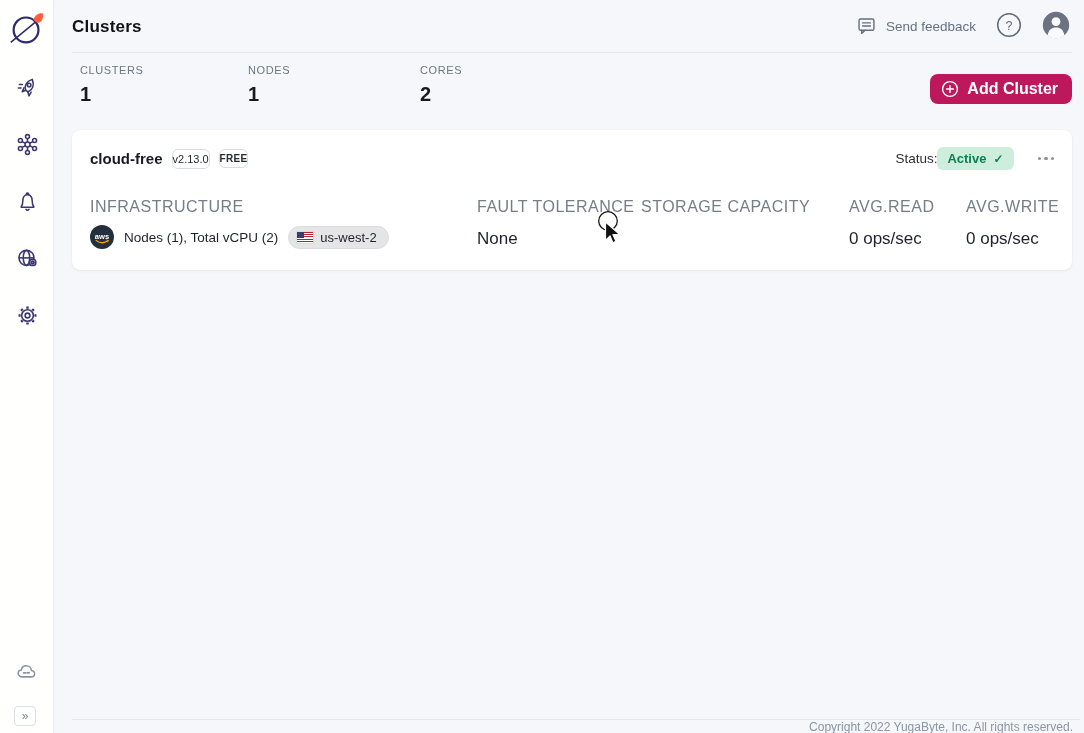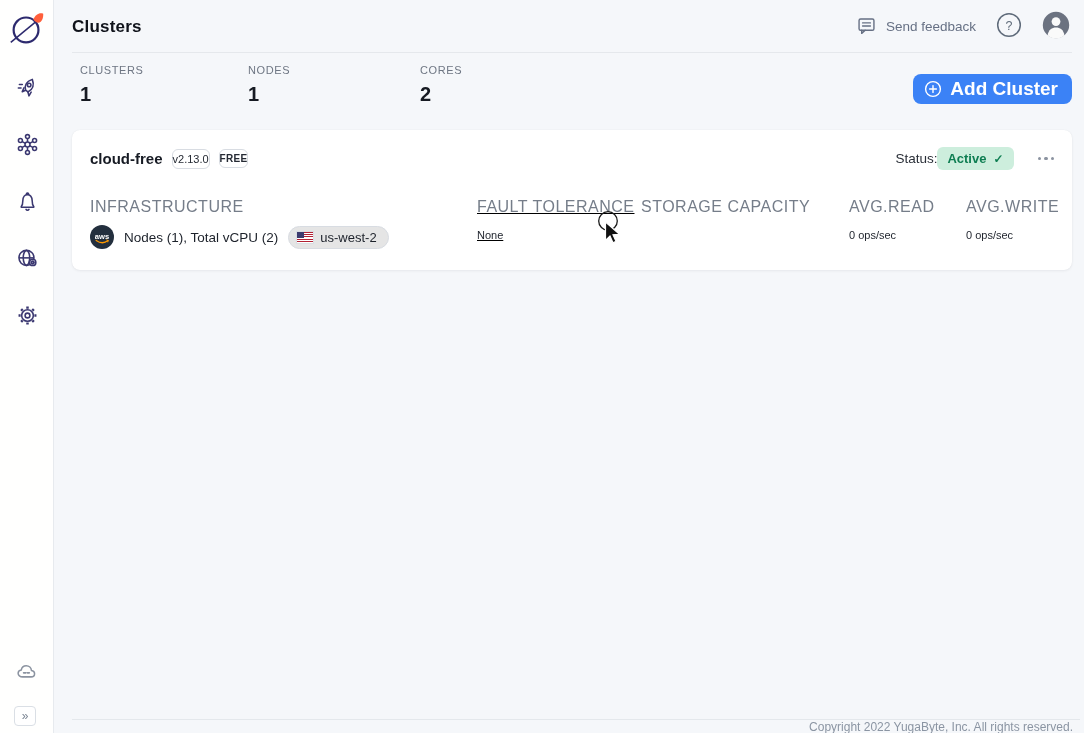--- a/index.html
+++ b/index.html
@@ -30,53 +30,53 @@
   .header-divider { position:absolute; left:18px; right:12px; top:52px; border-top:1px solid #e5e8ec; }
 
   
   .stats-row { position:absolute; top:53px; left:0; right:0; height:64px; }
   .stat { position:absolute; top:11px; }
   .stat .s-label { font-size:11px; color:#6e7683; letter-spacing:.6px; }
   .stat .s-value { font-size:20px; font-weight:700; color:#161a22; margin-top:7px; }
   .stat-clusters { left:26px; } .stat-nodes { left:194px; } .stat-cores { left:366px; }
 
   .add-cluster { position:absolute; top:21px; right:12px; height:30px; display:flex; align-items:center;
-                 gap:8px; padding:0 14px 0 11px; background:#3b82f6; border:none; border-radius:8px;
-                 color:#fff; font-size:19px; font-weight:700; font-family:inherit; cursor:pointer; }
+                 gap:8px; padding:0 14px 0 11px; background:#be185d; border:none; border-radius:8px;
+                 color:#fff; font-size:16px; font-weight:700; font-family:inherit; cursor:pointer; }
 
   
   .card { position:absolute; left:18px; top:130px; width:1000px; height:140px; background:#fff;
           border-radius:8px; box-shadow:0 1px 3px rgba(16,24,40,.06), 0 0 1px rgba(16,24,40,.08); }
   .card-header { display:flex; align-items:center; padding:17px 16px 0 18px; }
   .cluster-name { font-size:15px; font-weight:700; color:#171b24; }
   .pill-badge { border:1px solid #d8dce2; border-radius:6px; padding:3px 0; font-size:11px;
                 color:#252a33; margin-left:9px; background:#fff; }
   .pill-badge.free { font-size:10px; font-weight:700; letter-spacing:.3px; }
   .status-group { margin-left:auto; display:flex; align-items:center; }
   .status-label { font-size:13.5px; color:#2a2f38; }
   .status-badge { display:flex; align-items:center; gap:7px; background:#cdeedd; color:#0e7e52;
                   border-radius:6px; padding:4px 10px; font-size:13px; font-weight:600; }
   .status-badge .check { font-size:12px; font-weight:700; }
   .menu-dots { margin-left:22px; display:flex; gap:3px; cursor:pointer; padding:6px 2px; }
   .menu-dots i { width:3.5px; height:3.5px; border-radius:50%; background:#8b93a0; display:block; }
 
   .card-body { position:absolute; left:0; top:68px; right:0; }
   .col { position:absolute; top:0; }
   .col-label { font-size:16px; color:#757d89; letter-spacing:.5px; }
-  .col-infra { left:18px; } .col-fault { left:405px;text-decoration:underline; } .col-storage { left:569px; }
+  .col-infra { left:18px; } .col-fault { left:405px; } .col-storage { left:569px; }
   .col-read { left:777px; } .col-write { left:894px; }
   .infra-row { display:flex; align-items:center; gap:10px; margin-top:9px; }
   .infra-text { font-size:13.5px; color:#1d222b; }
   .region-pill { display:flex; align-items:center; gap:7px; border:1px solid #d8dce2; border-radius:14px;
                  padding:3px 11px 3px 8px; font-size:13px; color:#1d222b; background:#e5e5e5; }
   .flag { position:relative; width:16px; height:11px;
           background:repeating-linear-gradient(#b22234 0 1px, #fff 1px 2.2px);
           outline:1px solid #d9dde2; flex:0 0 auto; }
   .flag::before { content:""; position:absolute; left:0; top:0; width:7px; height:6px; background:#3c3b6e; }
-  .plain-value { font-size:11px; color:#1d222b; margin-top:13px; }
+  .plain-value { font-size:17px; color:#1d222b; margin-top:13px; }
   .storage-row { display:flex; align-items:flex-start; gap:9px; margin-top:12px; }
   .progress-track { width:75px; height:8px; border-radius:4px; background:#e4e7eb; margin-top:6px; overflow:hidden; }
   .progress-fill { height:100%; border-radius:4px; background:#9ed8c6; width:3%; }
   .storage-text { width:92px; font-size:13.5px; color:#1d222b; line-height:1.22; }
 
   
   .footer { position:absolute; left:18px; right:4px; bottom:0; height:14px; border-top:1px solid #e4e8ec;
             display:flex; align-items:center; justify-content:flex-end; padding-right:7px;
             color:#8b95a3; font-size:12px; }
 

